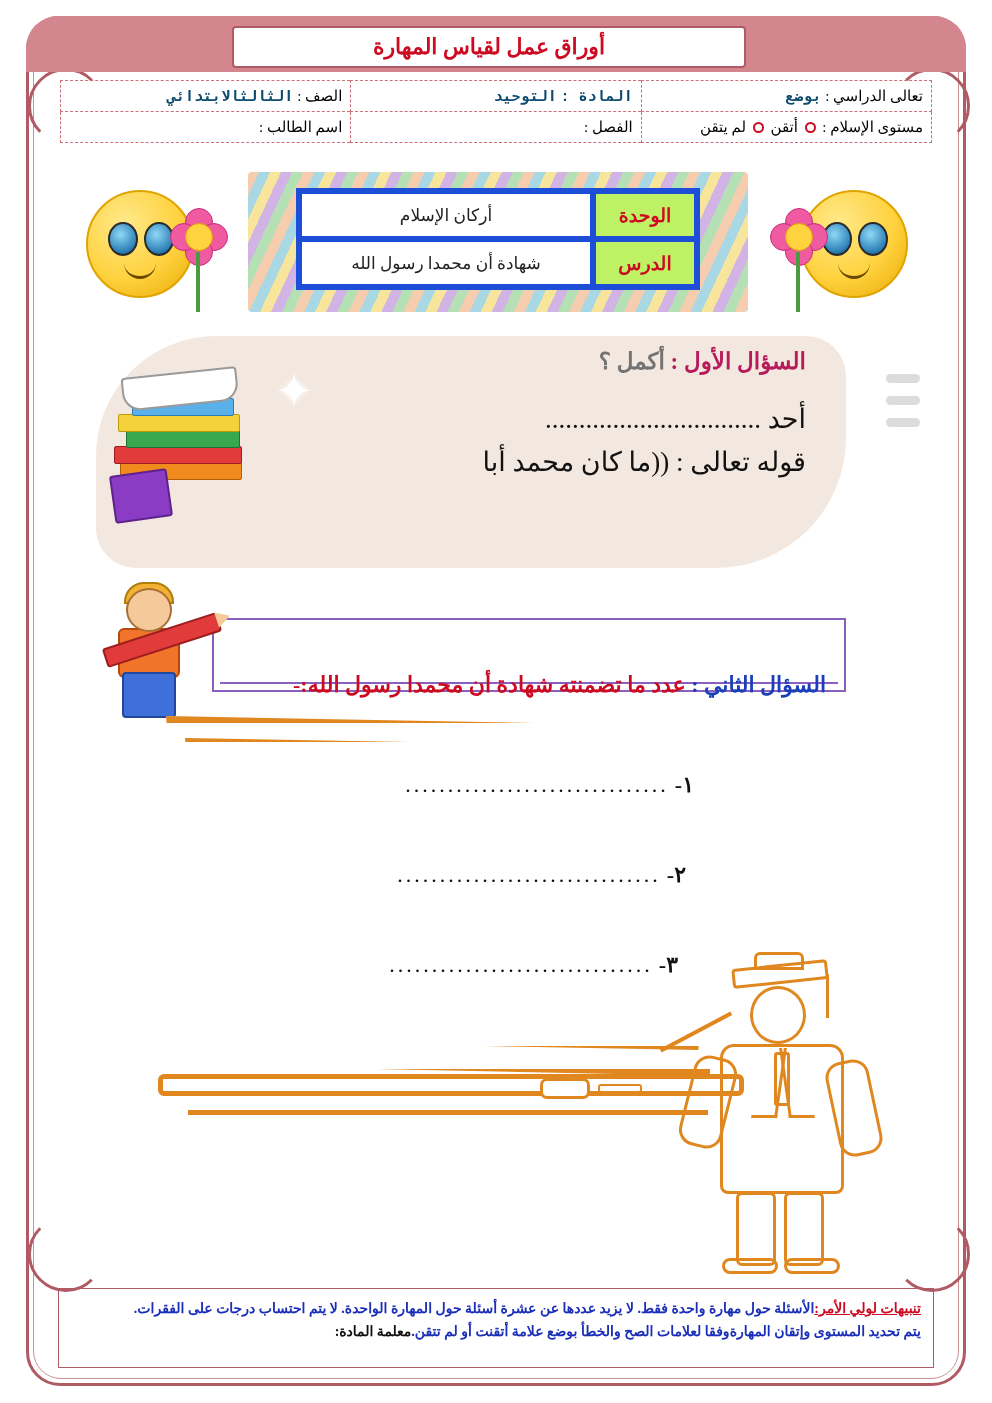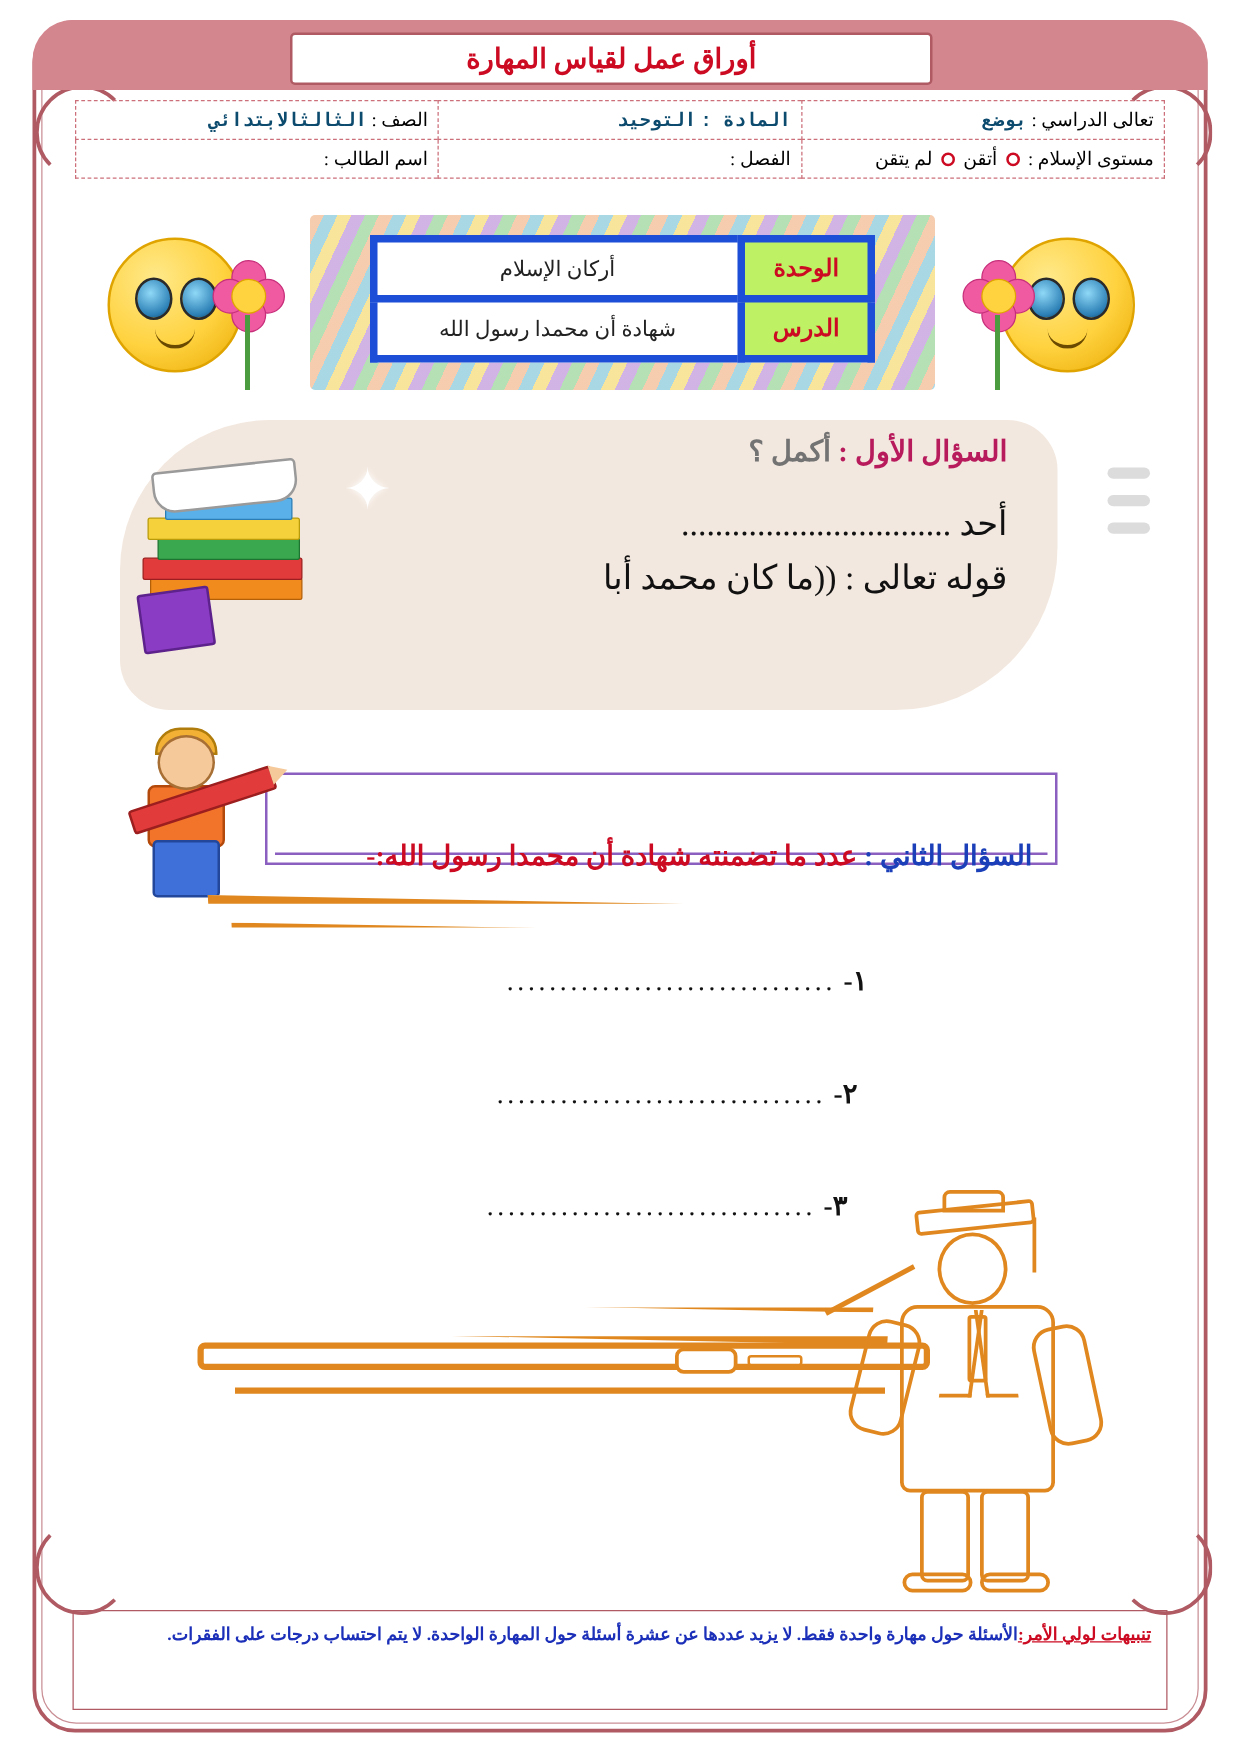--- a/index.html
+++ b/index.html
@@ -704,13 +704,16 @@
   <div class="t-part t-cap"></div>
   <div class="t-part t-cap2"></div>
   <div class="t-part t-tassel"></div>
   <div class="t-pointer"></div>
 </div>
 
 <div class="footer-box">
   <div class="footer-line">
     <span class="underline red">تنبيهات لولي الأمر:</span><span>الأسئلة حول مهارة واحدة فقط. لا يزيد عددها عن عشرة أسئلة حول المهارة الواحدة. لا يتم احتساب درجات على الفقرات.</span>
   </div>
+  <div class="footer-line">
+    <span>يتم تحديد المستوى وإتقان المهارةوفقا لعلامات الصح والخطأ بوضع علامة أتقنت أو لم تتقن.</span><span class="black">معلمة المادة:</span>
+  </div>
 </div>
 
 </body></html>

